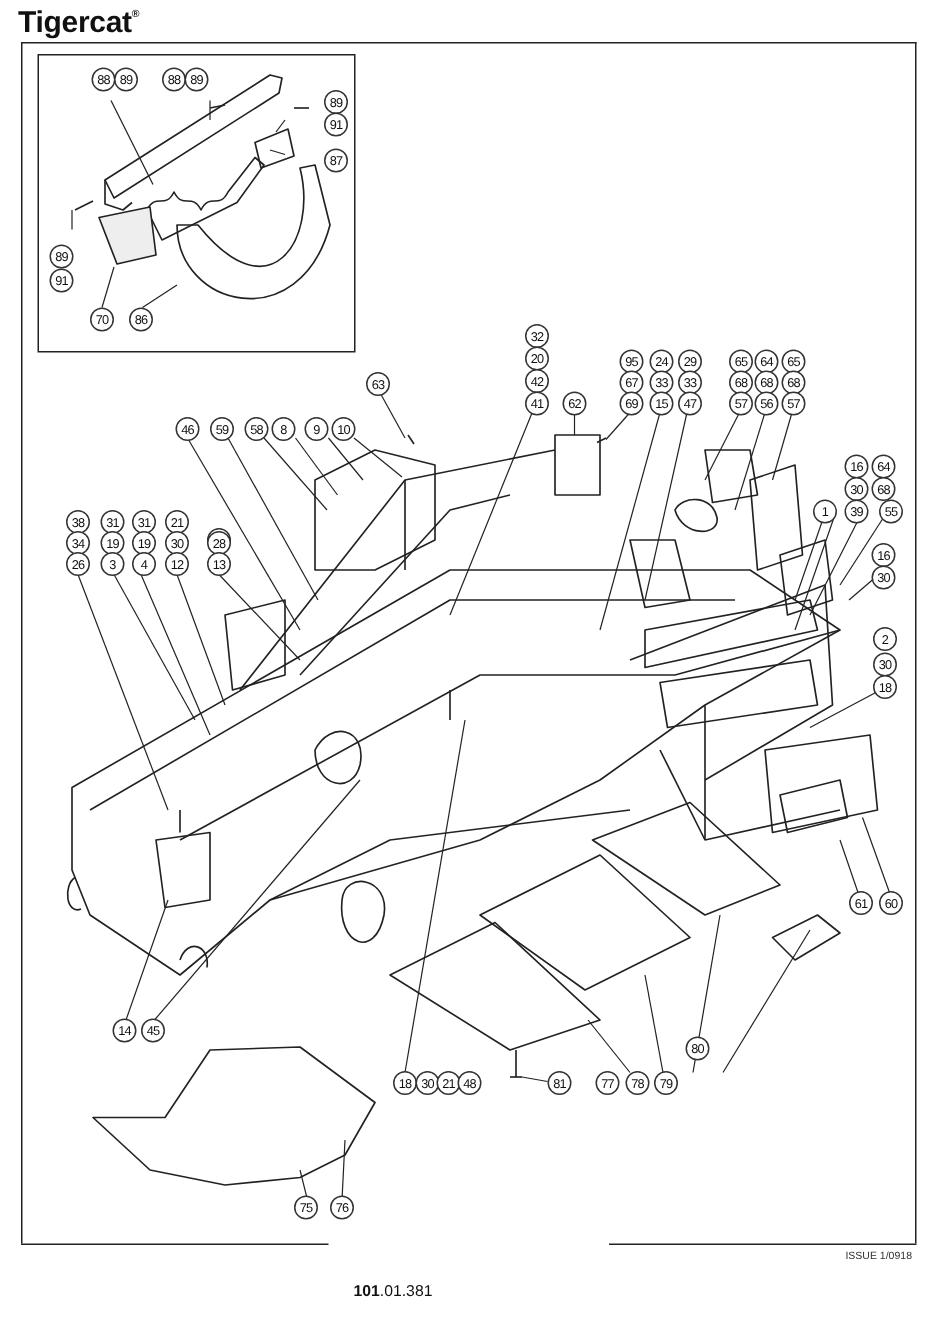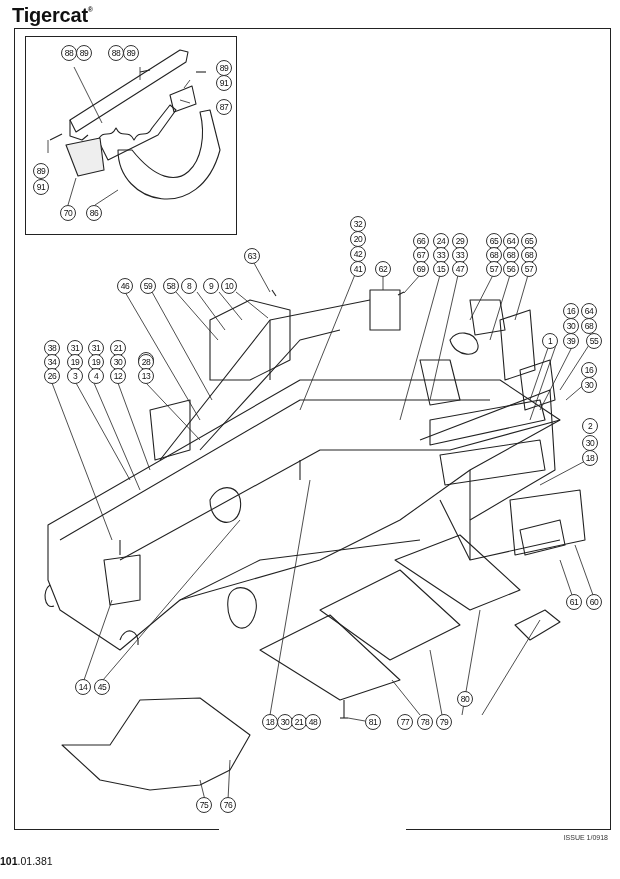--- a/index.html
+++ b/index.html
@@ -7,21 +7,21 @@
   .brand{position:absolute;left:12px;top:4px;font-weight:bold;font-size:20px;letter-spacing:-0.2px;}
   .brand sup{font-size:7px;vertical-align:top;position:relative;top:2px;}
   .frame{position:absolute;left:14px;top:28px;width:595px;height:800px;border-left:1.5px solid #222;border-right:1.5px solid #222;border-top:1.5px solid #222;}
   .inset{position:absolute;left:25px;top:36px;width:210px;height:197px;border:1.5px solid #222;}
   svg.art{position:absolute;left:0;top:0;}
   .callout{position:absolute;width:14px;height:14px;border:1px solid #333;border-radius:50%;font-size:8.5px;line-height:14px;text-align:center;background:#fff;box-sizing:content-box;letter-spacing:-0.5px;}
   .title-row{position:absolute;left:14px;top:818px;width:597px;height:22px;}
   .title-line{position:absolute;top:11px;height:0;border-top:1.5px solid #222;}
   .title{position:absolute;left:226px;top:0;font-weight:bold;font-size:19px;letter-spacing:-0.3px;}
   .issue{position:absolute;right:12px;top:834px;font-size:7px;color:#333;}
-  .pageno{position:absolute;left:0;width:524px;top:855px;text-align:left;font-size:10.5px;}
+  .pageno{position:absolute;left:0;width:524px;top:855px;text-align:center;font-size:10.5px;}
   .pageno b{font-weight:bold;}
 </style>
 </head>
 <body>
 
 <div class="brand"><span>Tigercat</span><sup>®</sup></div>
 
 <div class="frame"></div>
 <div class="inset"></div>
 
@@ -148,21 +148,21 @@
 <div class="callout" style="left:33px;top:179px;">91</div>
 <div class="callout" style="left:60px;top:205px;">70</div>
 <div class="callout" style="left:86px;top:205px;">86</div>
 
 <div class="callout" style="left:350px;top:216px;">32</div>
 <div class="callout" style="left:350px;top:231px;">20</div>
 <div class="callout" style="left:350px;top:246px;text-align:center;">42</div>
 <div class="callout" style="left:350px;top:261px;">41</div>
 <div class="callout" style="left:244px;top:248px;">63</div>
 <div class="callout" style="left:375px;top:261px;">62</div>
-<div class="callout" style="left:413px;top:233px;">66</div>
+<div class="callout" style="left:413px;top:233px;">95</div>
 <div class="callout" style="left:413px;top:247px;">67</div>
 <div class="callout" style="left:413px;top:261px;">69</div>
 <div class="callout" style="left:433px;top:233px;">24</div>
 <div class="callout" style="left:433px;top:247px;">33</div>
 <div class="callout" style="left:433px;top:261px;">15</div>
 <div class="callout" style="left:452px;top:233px;">29</div>
 <div class="callout" style="left:452px;top:247px;">33</div>
 <div class="callout" style="left:452px;top:261px;">47</div>
 <div class="callout" style="left:486px;top:233px;">65</div>
 <div class="callout" style="left:486px;top:247px;">68</div>

